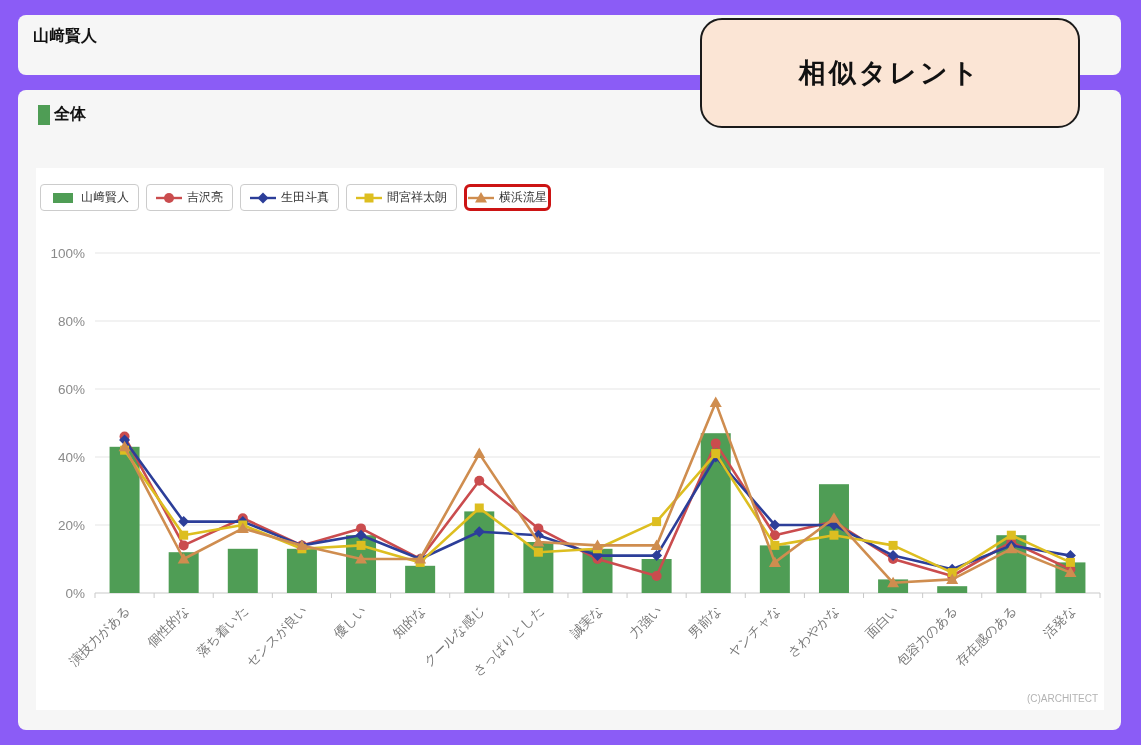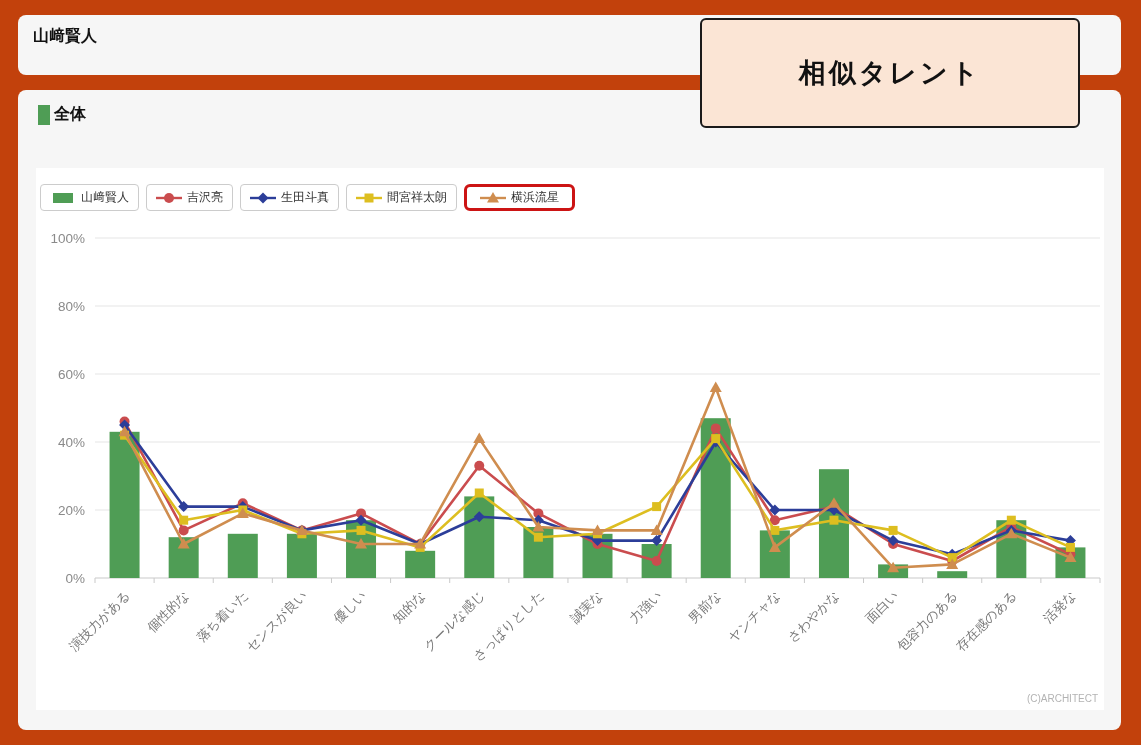--- a/index.html
+++ b/index.html
@@ -1,36 +1,36 @@
 <!DOCTYPE html>
 <html><head>
 <meta charset="utf-8">
 <style>
   html,body{margin:0;padding:0;background:#ffffff;}
-  .page{position:relative;width:1141px;height:745px;background:#c2410c;overflow:hidden;
+  .page{position:relative;width:1141px;height:745px;background:#8b5cf6;overflow:hidden;
         font-family:"Liberation Sans","DejaVu Sans",sans-serif;}
   .header-panel{position:absolute;left:18px;top:15px;width:1103px;height:60px;
         background:#f6f6f6;border-radius:8px;box-sizing:border-box;padding:11px 0 0 15px;}
   .page-title{font-size:16px;font-weight:bold;color:#111;}
   .breadcrumb{margin-top:4px;font-size:11px;color:#4a4a4a;}
   .main-panel{position:absolute;left:18px;top:90px;width:1103px;height:640px;
         background:#f6f6f6;border-radius:8px;}
   .section-header{position:absolute;left:38px;top:104px;display:flex;align-items:center;gap:4px;}
   .section-marker{display:inline-block;width:12px;height:20px;background:#4f9d55;}
   .section-title{font-size:16px;font-weight:bold;color:#111;}
   .chart-card{position:absolute;left:36px;top:168px;width:1068px;height:542px;background:#ffffff;}
   .legend{position:absolute;left:4px;top:16px;display:flex;gap:7px;align-items:center;}
   .legend-item{display:flex;align-items:center;gap:5px;background:#fff;border:1px solid #cccccc;
         border-radius:4px;padding:4px 9px;font-size:12px;color:#333;cursor:pointer;}
-  .legend-item.hl{border:3px solid #cc1414;border-radius:6px;padding:2px 13px;}
+  .legend-item.hl{border:3px solid #cc1414;border-radius:6px;padding:2px 1px;}
   .legend-item span{white-space:nowrap;}
-  .chart{position:absolute;left:0px;top:36px;width:1068px;height:493px;}
+  .chart{position:absolute;left:0px;top:51px;width:1068px;height:493px;}
   .copyright{position:absolute;right:6px;bottom:6px;font-size:10px;color:#b3b3b3;margin-left:45px;}
   .badge{position:absolute;left:700px;top:18px;width:380px;height:110px;background:#fbe5d5;
-        border:2.5px solid #1a1a1a;border-radius:6px;box-sizing:border-box;
+        border:2.5px solid #1a1a1a;border-radius:22px;box-sizing:border-box;
         display:flex;flex-direction:column;justify-content:center;align-items:center;
         font-size:27px;font-weight:bold;color:#111;letter-spacing:3px;line-height:38px;}
 </style>
 </head>
 <body>
 
 <div class="page">
 
   <div class="header-panel">
     <div class="page-title">山﨑賢人</div>

